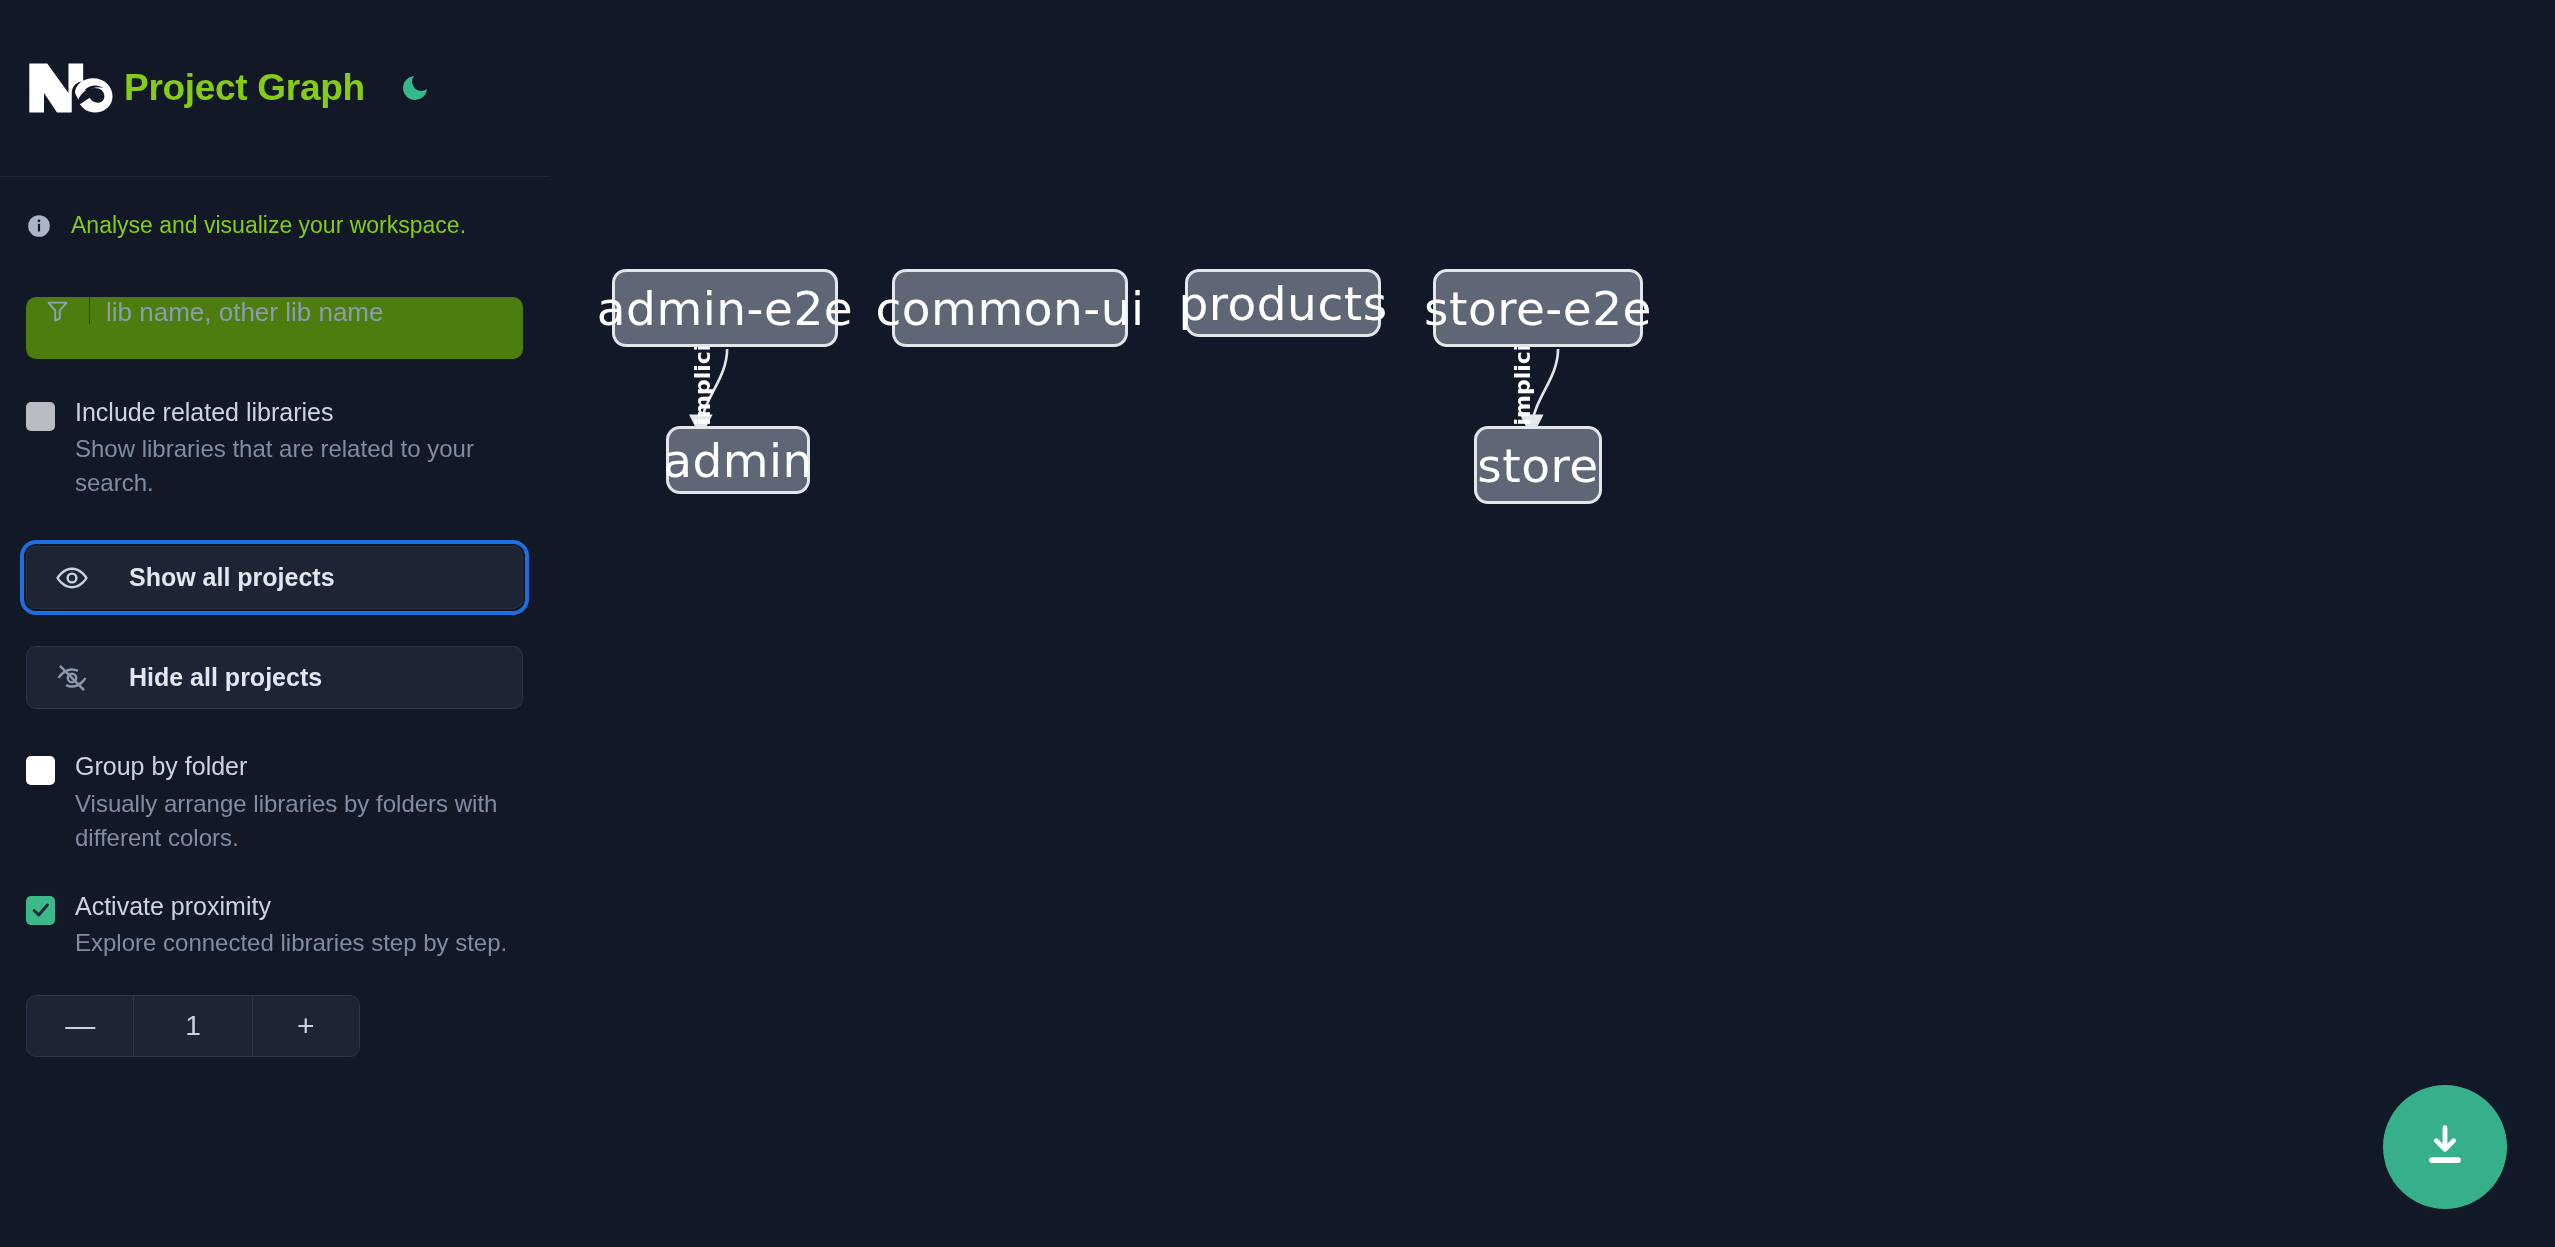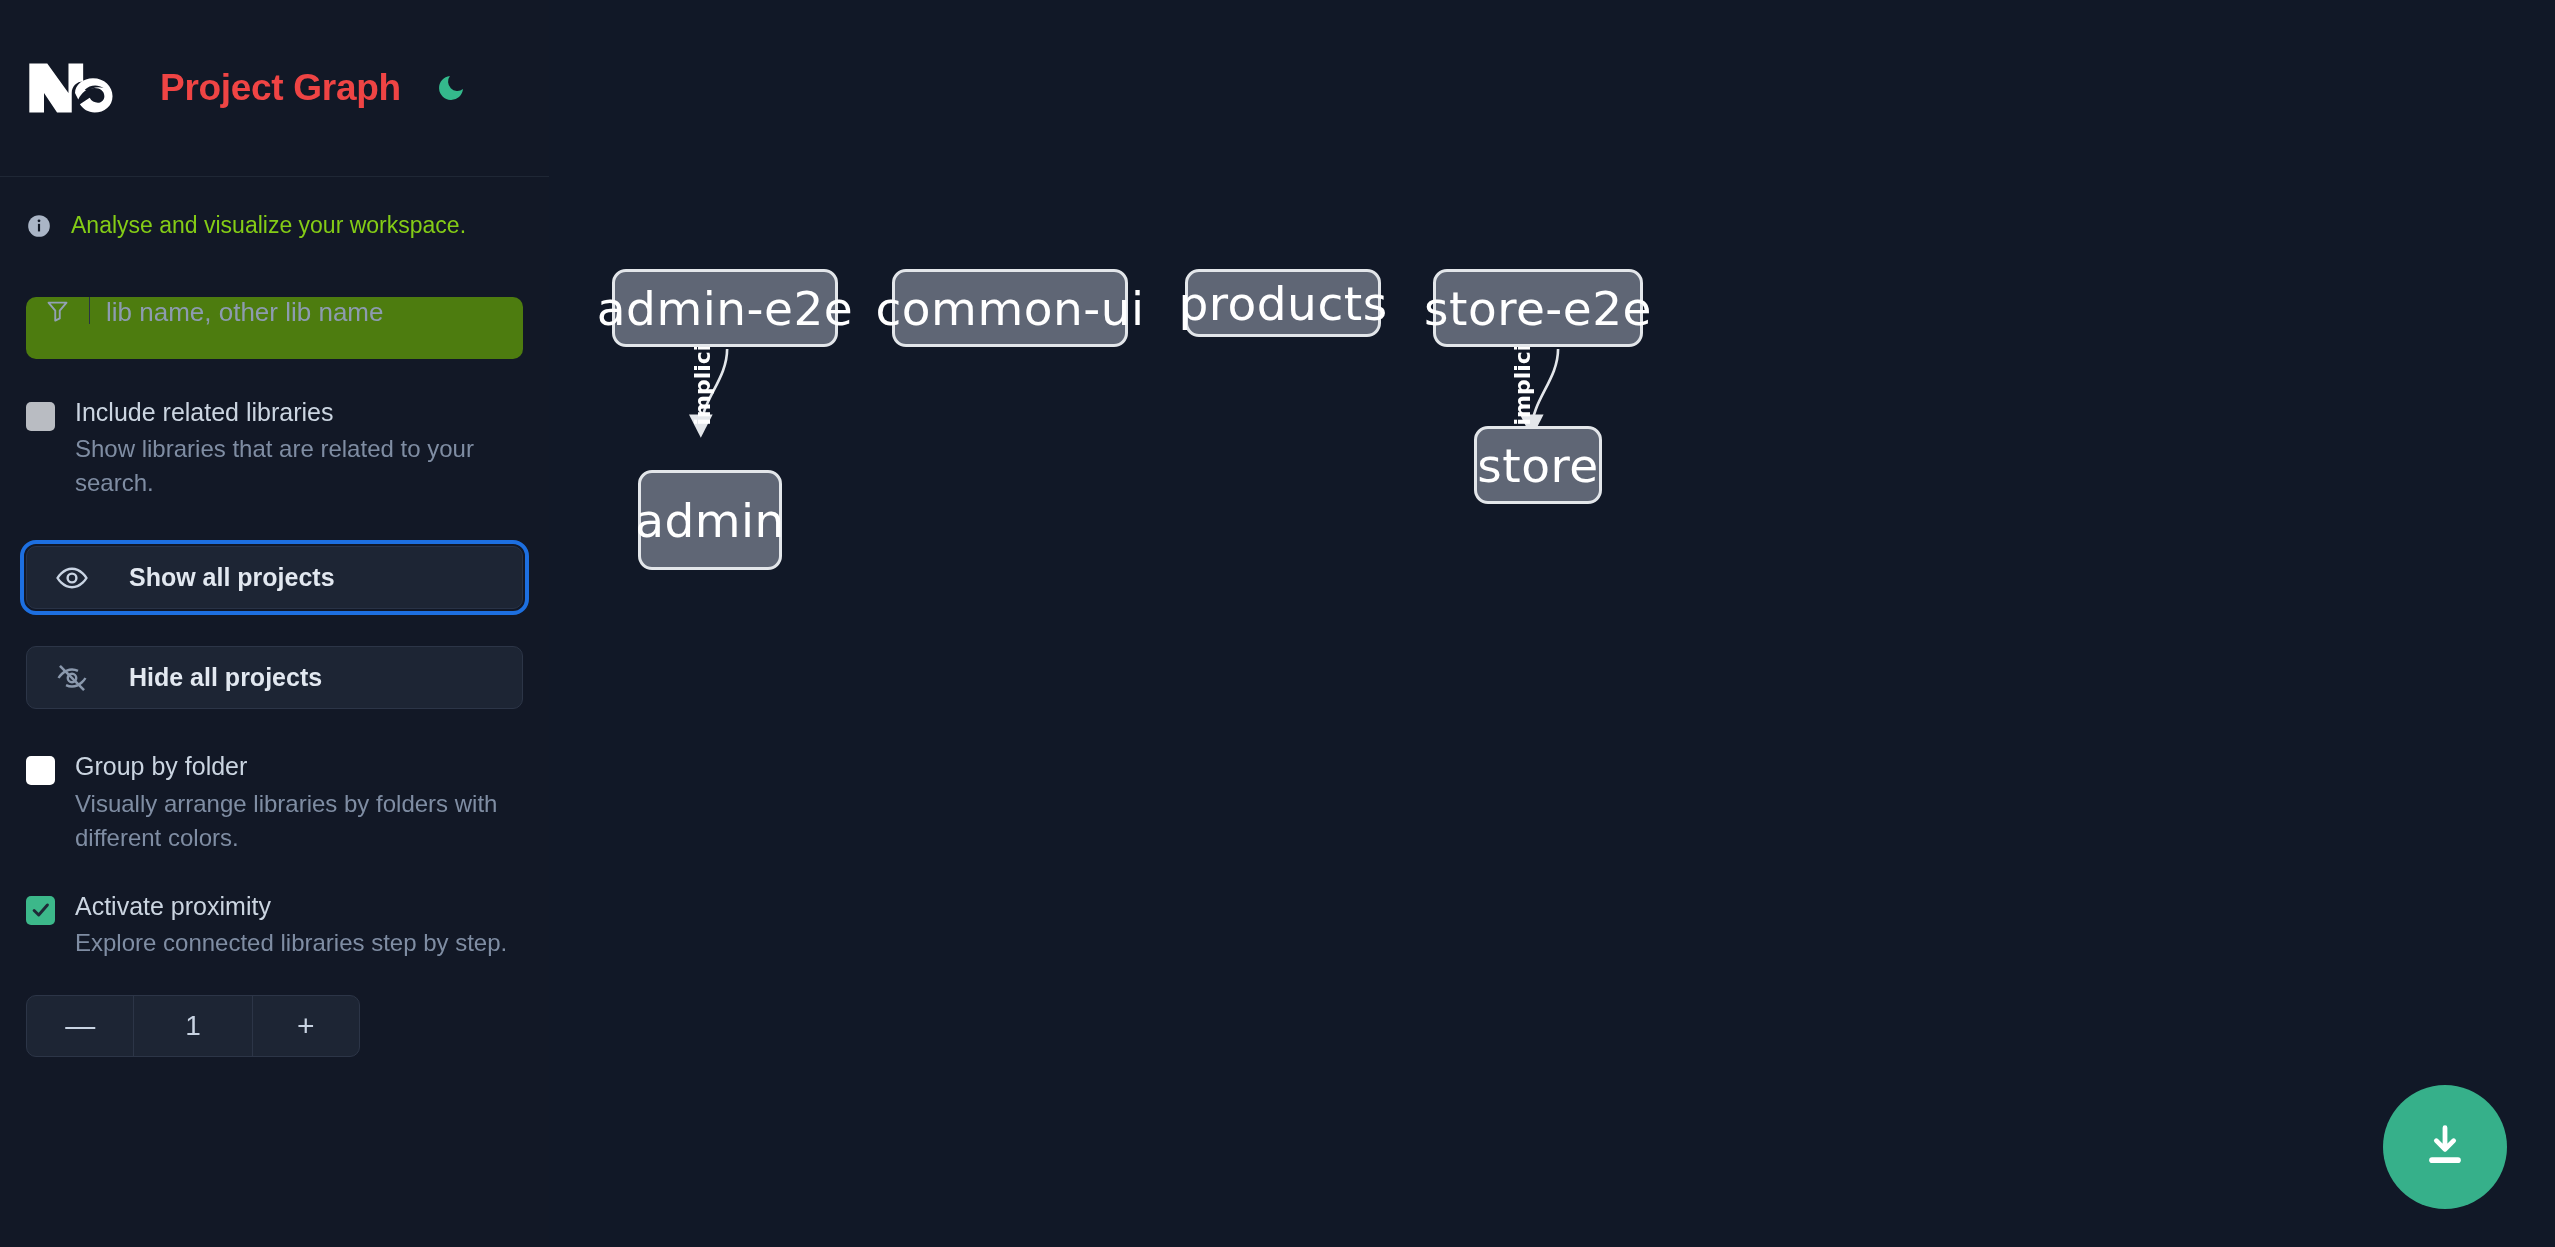--- a/index.html
+++ b/index.html
@@ -19,22 +19,21 @@
     flex: 0 0 549px;
   }
   .sidebar-header {
     height: 177px;
     display: flex; align-items: center;
     padding-left: 26px;
     border-bottom: 1px solid #1f2735;
   }
   .nx-logo { width: 98px; height: 62px; flex: 0 0 auto; }
   .app-title {
-    margin-left: 36px;
-    font-size: 37px; font-weight: 700; color: #ef4444;
+    font-size: 37px; font-weight: 700; color: #84cc16;
     letter-spacing: -0.3px; white-space: nowrap;
   }
   .theme-toggle {
     margin-left: 30px; width: 40px; height: 40px;
     display: flex; align-items: center; justify-content: center;
     cursor: pointer;
   }
 
   .info-row {
     display: flex; align-items: center;
@@ -286,21 +285,21 @@
       <path d="M997,349 C997,380 971,400 971,430" fill="none" stroke="#e3e6ea" stroke-width="2.6" marker-end="url(#arrow)"></path>
     </svg>
 
     <div class="edge-label" style="left:118px; top:378px; width:70px; text-align:center;">implicit</div>
     <div class="edge-label" style="left:938px; top:378px; width:70px; text-align:center;">implicit</div>
 
     <div class="node" style="left:63px;  top:269px; width:226px; height:78px;">admin-e2e</div>
     <div class="node" style="left:343px; top:269px; width:236px; height:78px;">common-ui</div>
     <div class="node" style="left:636px; top:269px; width:196px; height:68px;">products</div>
     <div class="node" style="left:884px; top:269px; width:210px; height:78px;">store-e2e</div>
-    <div class="node" style="left:89px; top:426px; width:144px; height:100px;margin-top:44px;">admin</div>
+    <div class="node" style="left:117px; top:426px; width:144px; height:68px;">admin</div>
     <div class="node" style="left:925px; top:426px; width:128px; height:78px;">store</div>
 
     <div class="fab">
       <span>
         <svg width="52" height="52" viewBox="0 0 24 24">
           <path fill="none" stroke="#ffffff" stroke-width="2.2" stroke-linecap="round" stroke-linejoin="round" d="M12 4v10m0 0l-4-4m4 4l4-4"></path>
           <line x1="6" y1="19" x2="18" y2="19" stroke="#ffffff" stroke-width="2.6" stroke-linecap="round"></line>
         </svg>
       </span>
     </div>

